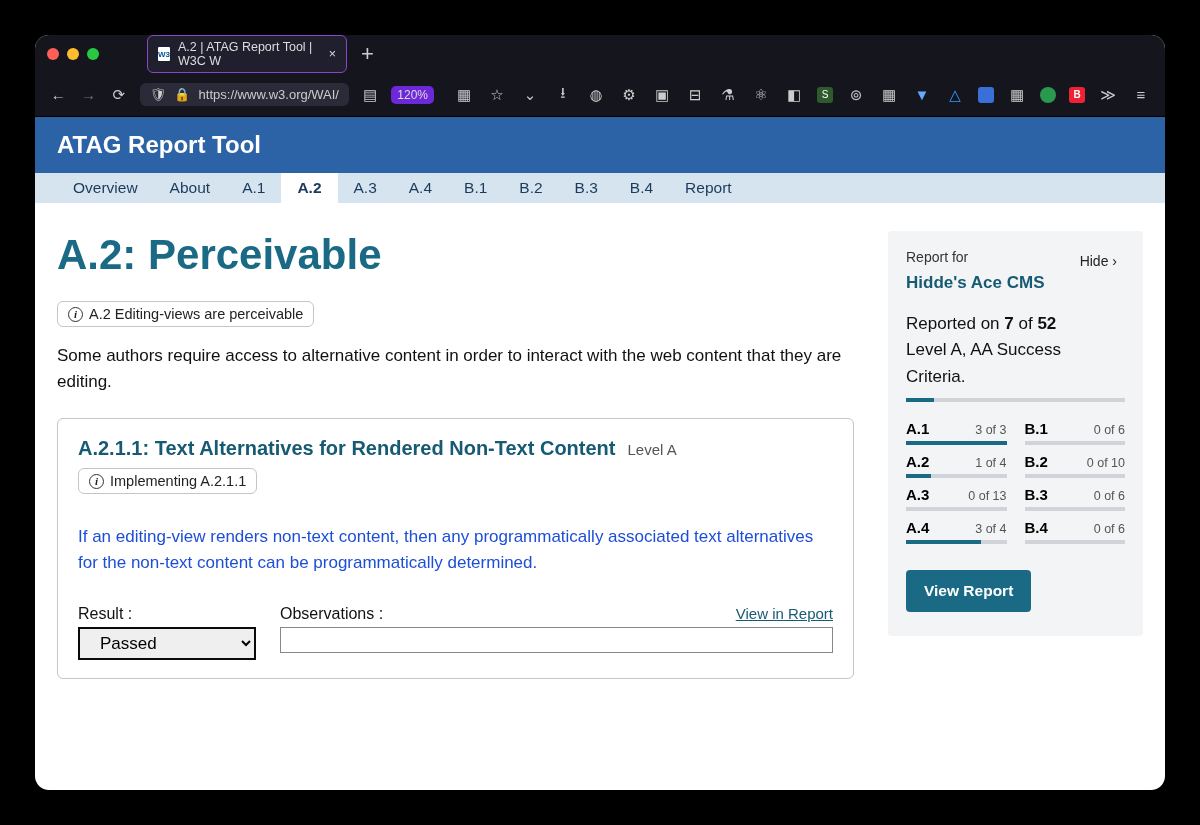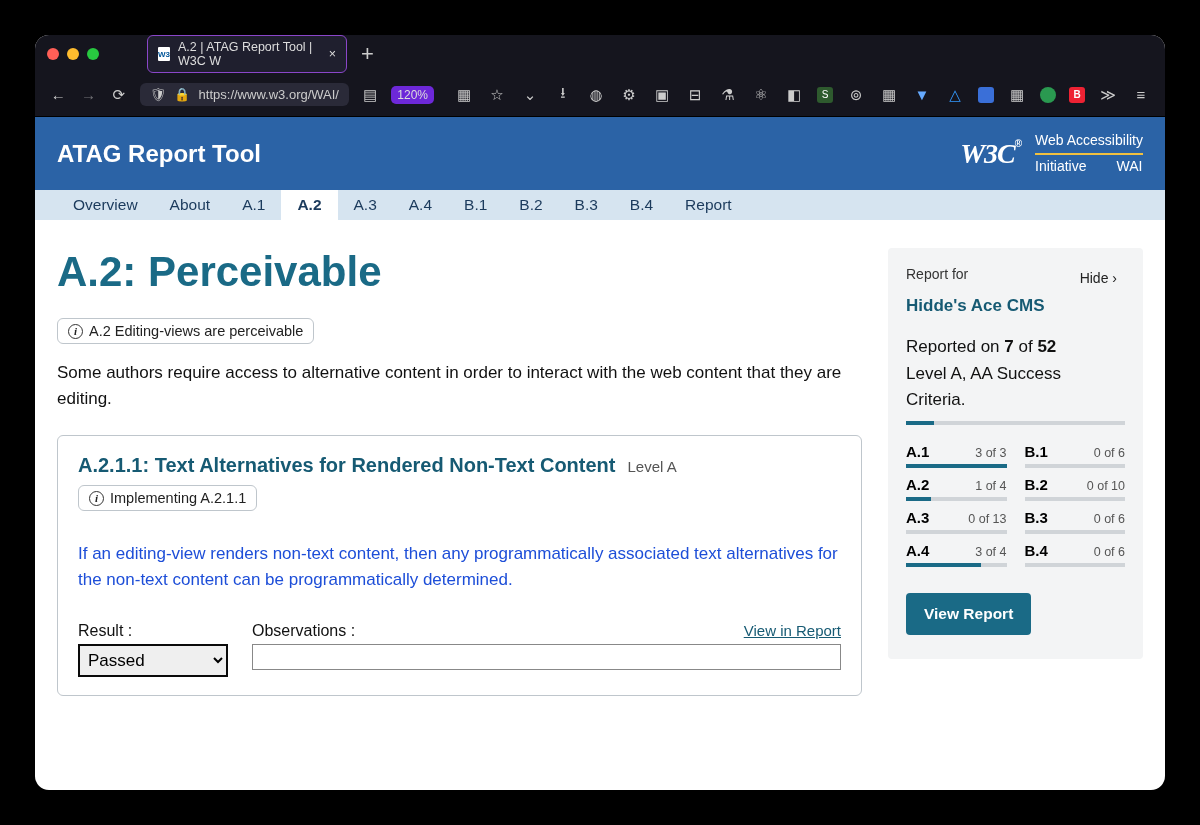--- a/index.html
+++ b/index.html
@@ -35,41 +35,41 @@
   .w3c{display:flex;align-items:center;gap:14px}
   .w3c-logo{font:italic 700 28px Georgia,serif;letter-spacing:-1px}
   .w3c-logo sup{font-size:10px;font-style:normal;vertical-align:top}
   .wai{font-size:14px;line-height:1.4}
   .wai .row2{border-top:2px solid #f0c040;padding-top:2px;margin-top:2px;display:flex;gap:30px}
   
   .nav{background:var(--pale);display:flex;padding:0 22px}
   .nav a{padding:6px 16px;color:#1b3a5c;font-size:15.5px;text-decoration:none;cursor:pointer}
   .nav a.active{background:#fff;font-weight:600}
   
-  .content{flex:1;display:flex;overflow:auto;padding:28px 22px 0;gap:26px}
+  .content{flex:1;display:flex;overflow:auto;padding:28px 22px 0;gap:34px}
   .main{flex:1}
   h1{color:var(--teal);font-size:42px;font-weight:700;margin:0 0 22px}
   .chip{display:inline-flex;align-items:center;gap:6px;border:1px solid var(--border);border-radius:6px;padding:4px 10px;font-size:14.5px;color:#222}
   .chip .i{width:15px;height:15px;border:1.5px solid #333;border-radius:50%;display:inline-flex;align-items:center;justify-content:center;font:italic 700 11px Georgia,serif}
   h2{color:var(--teal-dark);font-size:21px;font-weight:700;margin:48px 0 0;padding-bottom:8px;border-bottom:1px solid #ddd}
   .desc{font-size:17px;color:#111;line-height:1.5;margin:16px 0 24px}
   .card{border:1px solid var(--border);border-radius:6px;padding:18px 20px}
   .card h3{color:var(--teal-dark);font-size:20px;font-weight:600;margin:0 0 8px;display:flex;align-items:baseline;gap:12px}
   .card h3 .level{color:#555;font-size:15px;font-weight:400}
   .card p{font-size:17px;line-height:1.5;color:#1d4ed8;margin:30px 0}
   .form-row{display:flex;gap:24px;align-items:flex-start;margin-top:6px}
   .form-row label{font-size:16px;color:#111;display:block;margin-bottom:4px}
   .form-row .obs{flex:1}
-  select{width:150px;font-size:17px;padding:4px 4px;border:2px solid #0a0a0a}
+  select{width:178px;font-size:17px;padding:4px 16px;border:2px solid #0a0a0a}
   .viewlink{color:var(--teal-dark);font-size:15px;text-decoration:underline;cursor:pointer}
   textarea{width:100%;height:26px;border:1px solid #888;font-size:15px;resize:none}
   
   .side{flex:0 0 255px;background:var(--panel);border-radius:4px;padding:18px 18px 24px;align-self:flex-start}
   .hide{float:right;font-size:14px;color:#222;cursor:pointer;padding:4px 8px}
-  .side .label{font-size:14px;color:#333;margin-bottom:14px}
+  .side .label{font-size:14px;color:#333;margin-bottom:8px}
   .side .proj{color:var(--teal-dark);font-size:17px;font-weight:700;margin-bottom:18px}
   .side .rep{font-size:17px;color:#111;line-height:1.55;margin-bottom:8px}
   .bar{height:4px;background:#d0d4d8;margin-bottom:18px;position:relative}
   .bar::before{content:"";position:absolute;left:0;top:0;height:4px;background:var(--teal);width:var(--w,0%)}
   .grid{display:grid;grid-template-columns:1fr 1fr;gap:8px 18px}
   .prog{}
   .prog .head{display:flex;justify-content:space-between;align-items:baseline;font-size:15px}
   .prog .head b{font-weight:700}
   .prog .head span{font-size:12.5px;color:#555}
   .prog .pbar{height:4px;background:#d0d4d8;margin-top:4px;position:relative}
@@ -127,30 +127,20 @@
       <span class="tbicon">▦</span>
       <span class="sq" style="background:#2a9950;border-radius:50%"></span>
       <span class="sq" style="background:#e23;display:flex;align-items:center;justify-content:center;font-size:10px;color:#fff;font-weight:700">B</span>
       <span class="tbicon">≫</span>
       <span class="tbicon">≡</span>
     </div>
   </div>
 
   <div class="pagehead">
     <div class="logo">ATAG Report Tool</div>
-    <div class="w3c">
-      <span class="w3c-logo">W3C<sup>®</sup></span>
-      <div class="wai">
-        <div>Web Accessibility</div>
-        <div class="row2">
-          <span>Initiative</span>
-          <span>WAI</span>
-        </div>
-      </div>
-    </div>
   </div>
 
   <div class="nav" id="nav">
       <a>Overview</a>
       <a>About</a>
       <a>A.1</a>
       <a class="active">A.2</a>
       <a>A.3</a>
       <a>A.4</a>
       <a>B.1</a>

